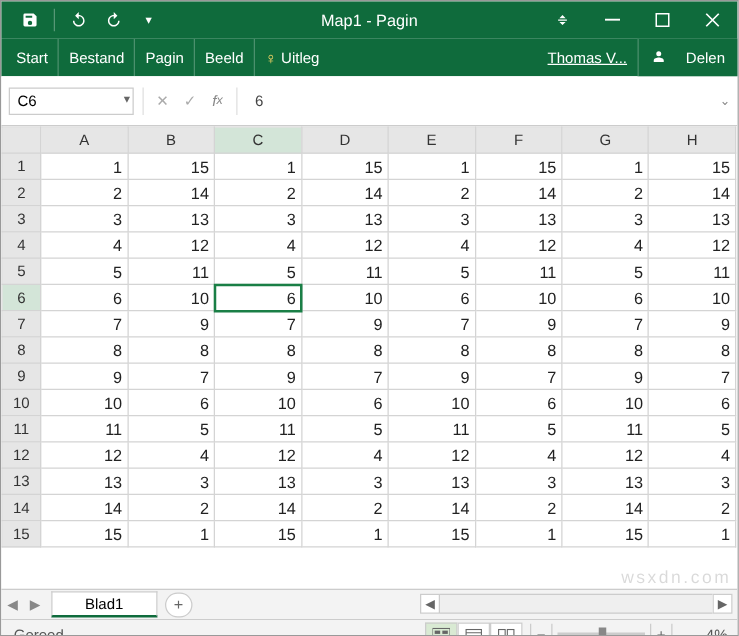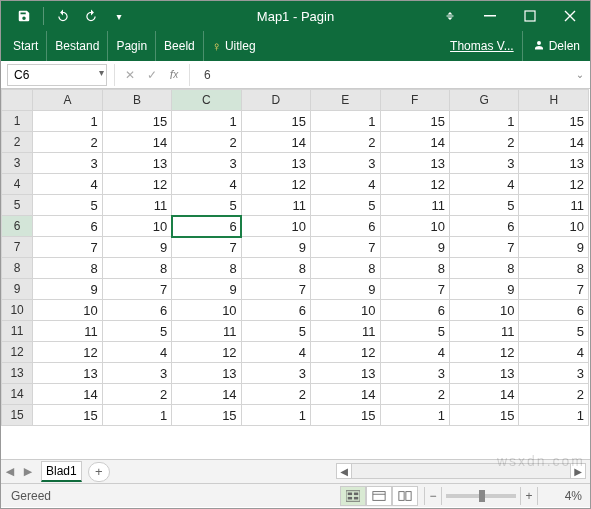--- a/index.html
+++ b/index.html
@@ -14,26 +14,26 @@
   .title-center { position: absolute; left: 0; right: 0; text-align: center; pointer-events: none; font-size: 13px; }
   .win-controls { position: absolute; right: 0; top: 0; height: 100%; display: flex; }
   .win-controls .wbtn { width: 40px; height: 100%; display: flex; align-items: center; justify-content: center; color: #fff; font-size: 14px; }
 
   
   .ribbon { background: #0f6b3c; height: 30px; display: flex; align-items: stretch; color: #fff; font-size: 12px; padding-left: 4px; }
   .ribbon .tab { padding: 0 8px; display: flex; align-items: center; border-right: 1px solid rgba(255,255,255,0.25); white-space: nowrap; }
   .ribbon .tab.noborder { border-right: none; }
   .ribbon .spacer { flex: 1; }
   .ribbon .user { display: flex; align-items: center; padding: 0 8px; gap: 4px; text-decoration: underline; }
-  .ribbon .share { display: flex; align-items: center; padding: 0 10px; gap: 4px; background: #0f6b3c; border-left: 1px solid rgba(255,255,255,0.25);}
+  .ribbon .share { display: flex; align-items: center; padding: 0 10px; gap: 16px; background: #0f6b3c; border-left: 1px solid rgba(255,255,255,0.25);}
   .ribbon .bulb { color: #ffd966; font-size: 13px; }
   .ribbon .person-icon svg { fill: #fff; }
 
   
-  .fbar { height: 28px; border-bottom: 1px solid #ccc; display: flex; align-items: center; font-size: 12px; background: #fff; }
+  .fbar { height: 40px; border-bottom: 1px solid #ccc; display: flex; align-items: center; font-size: 12px; background: #fff; }
   .namebox-wrap { width: 100px; height: 22px; border: 1px solid #ccc; margin: 3px 3px 3px 6px; display: flex; align-items: center; padding-left: 6px; position: relative; }
   .namebox-wrap .dd { position: absolute; right: 2px; top: 2px; color: #666; font-size: 10px; }
   .fbar .fsep { width: 1px; height: 22px; background: #e0e0e0; margin: 0 4px; }
   .fbar .fbtn { width: 22px; height: 22px; display: flex; align-items: center; justify-content: center; color: #aaa; font-size: 12px; }
   .fbar .fx { font-style: italic; color: #888; font-size: 12px; }
   .fbar .fval { flex: 1; padding-left: 10px; color: #444; }
   .fbar .expand { width: 20px; text-align: center; color: #888; font-size: 10px; }
 
   
   .grid-wrap { position: relative; height: 370px; overflow: hidden; background: #fff; }
@@ -47,21 +47,21 @@
   .sel { outline: 2px solid #1a7f46; outline-offset: -1px; position: relative; }
   
   .hdr-sel { background: #d3e5d8 !important; color: #0f6b3c; }
   
   col.ch { width: 69px; }
   col.rh { width: 31px; }
 
   
   .sheetbar { height: 24px; background: #f3f3f3; border-top: 1px solid #ccc; display: flex; align-items: center; font-size: 12px; position: relative; }
   .sheetbar .navbtn { width: 18px; text-align: center; color: #888; font-size: 11px; }
-  .sheetbar .tab { background: #fff; border: 1px solid #ccc; border-bottom: 2px solid #0f6b3c; padding: 2px 4px; margin-left: 4px; }
+  .sheetbar .tab { background: #fff; border: 1px solid #ccc; border-bottom: 2px solid #0f6b3c; padding: 2px 26px; margin-left: 4px; }
   .sheetbar .addtab { width: 22px; height: 20px; border: 1px solid #ccc; border-radius: 10px; margin-left: 6px; display: flex; align-items: center; justify-content: center; color: #666; font-size: 13px; background:#fff;}
   .sheetbar .hscroll { position: absolute; right: 4px; top: 3px; width: 250px; height: 16px; background: #f3f3f3; display: flex; align-items: center; }
   .sheetbar .hscroll .arr { width: 16px; height: 16px; border: 1px solid #ccc; background: #fff; font-size: 10px; display: flex; align-items: center; justify-content: center; color: #666;}
   .sheetbar .hscroll .track { flex: 1; height: 16px; border: 1px solid #ccc; border-left: none; border-right: none; background: #efefef; position: relative; }
 
   
   .statusbar { height: 24px; background: #f3f3f3; border-top: 1px solid #ccc; display: flex; align-items: center; font-size: 12px; color: #555; }
   .statusbar .ready { padding-left: 10px; flex: 1; }
   .statusbar .views { display: flex; gap: 0; margin-right: 6px; }
   .statusbar .vbtn { width: 26px; height: 20px; border: 1px solid #ccc; display: flex; align-items: center; justify-content: center; background: #fff; }

